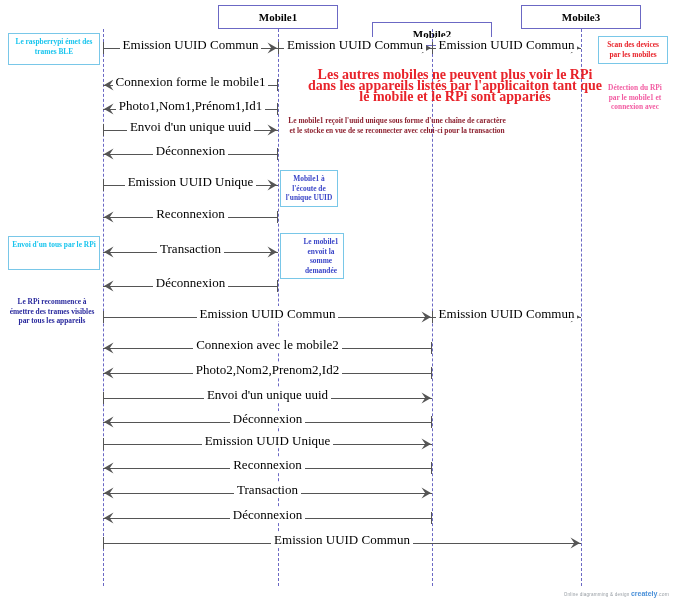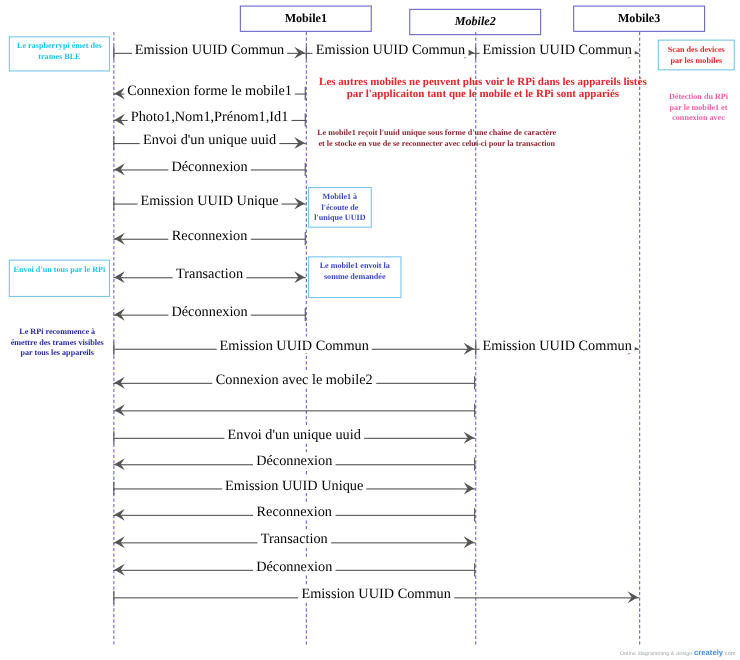--- a/index.html
+++ b/index.html
@@ -76,21 +76,21 @@
   }
   .note.boxed{border:1.2px solid #79c7e8;}
   .note.cyan{color:#19c5ee;}
   .note.red{color:#e8232a;}
   .note.pink{color:#f25ca2;}
   .note.blue{color:#3b46c8;}
   .note.darkblue{color:#2a2a9e;}
   .note.maroon{color:#8d2230;}
   .note.plain{border:none;background:transparent;}
 
-  .note.big{font-size:10px;line-height:11px;}
+  .note.big{font-size:14px;line-height:11px;margin-left:16px;}
 
   
   .watermark{
     position:absolute;
     right:4px;bottom:3px;
     font-size:4.6px;
     color:#9aa0a6;
     letter-spacing:.2px;
     white-space:nowrap;
     font-family:"Liberation Sans",sans-serif;
@@ -103,21 +103,21 @@
   }
   .watermark .tld{color:#9aa0a6;font-size:5px;}
 </style>
 </head>
 <body>
 
 <div id="canvas">
     <div class="lifeline" style="left: 103px; top: 29px; height: 557px;"></div>
     <div class="actor-box" style="left: 218px; top: 5px; width: 120px;"><span>Mobile1</span></div>
     <div class="lifeline" style="left: 278px; top: 29px; height: 557px;"></div>
-    <div class="actor-box" style="left: 372px; top: 8px; width: 120px; font-style: italic;"><span>Mobile2</span></div>
+    <div class="actor-box" style="left: 372px; top: 22px; width: 120px;"><span>Mobile2</span></div>
     <div class="lifeline" style="left: 432px; top: 29px; height: 557px;"></div>
     <div class="actor-box" style="left: 521px; top: 5px; width: 120px;"><span>Mobile3</span></div>
     <div class="lifeline" style="left: 581px; top: 29px; height: 557px;"></div>
     <div class="msg" style="left: 103px; width: 175px; top: 40px;">
       <div class="shaft"></div>
       <div class="head" style="left: 164px;">
         <svg width="11" height="12" viewBox="0 0 11 12">
           <path d="M0.5 0.5 L10 6 L0.5 11.5 L4.2 6 Z" fill="#555555"></path>
         </svg>
       </div>
@@ -259,20 +259,21 @@
       <div class="label"><span>Connexion avec le mobile2</span></div>
     </div>
     <div class="msg" style="left: 103px; width: 329px; top: 365px;">
       <div class="shaft"></div>
       <div class="head" style="left: 0px;">
         <svg width="11" height="12" viewBox="0 0 11 12">
           <path d="M10.5 0.5 L1 6 L10.5 11.5 L6.8 6 Z" fill="#555555"></path>
         </svg>
       </div>
       <div class="stub" style="left: 328px;"></div>
+      <div class="label"><span>Photo2,Nom2,Prenom2,Id2</span></div>
     </div>
     <div class="msg" style="left: 103px; width: 329px; top: 390px;">
       <div class="shaft"></div>
       <div class="head" style="left: 318px;">
         <svg width="11" height="12" viewBox="0 0 11 12">
           <path d="M0.5 0.5 L10 6 L0.5 11.5 L4.2 6 Z" fill="#555555"></path>
         </svg>
       </div>
       <div class="stub" style="left: 0px;"></div>
       <div class="label"><span>Envoi d'un unique uuid</span></div>
@@ -341,20 +342,20 @@
       <div class="stub" style="left: 0px;"></div>
       <div class="label"><span>Emission UUID Commun</span></div>
     </div>
     <div class="note cyan boxed" style="left: 8px; top: 33px; width: 92px; min-height: 32px;"><span>Le raspberrypi émet des trames BLE</span></div>
     <div class="note red boxed" style="left: 598px; top: 36px; width: 70px; min-height: 28px;"><span>Scan des devices par les mobiles</span></div>
     <div class="note red plain big" style="left: 284px; top: 66px; width: 310px; min-height: 24px; background: transparent;"><span>Les autres mobiles ne peuvent plus voir le RPi dans les appareils listés par l'applicaiton tant que le mobile et le RPi sont appariés</span></div>
     <div class="note pink plain" style="left: 600px; top: 80px; width: 70px; min-height: 36px;"><span>Détection du RPi par le mobile1 et connexion avec</span></div>
     <div class="note maroon plain" style="left: 283px; top: 113px; width: 228px; min-height: 34px;"><span>Le mobile1 reçoit l'uuid unique sous forme d'une chaîne de caractère et le stocke en vue de se reconnecter avec celui-ci pour la transaction</span></div>
     <div class="note blue boxed" style="left: 280px; top: 170px; width: 58px; min-height: 34px;"><span>Mobile1 à l'écoute de l'unique UUID</span></div>
     <div class="note cyan boxed" style="left: 8px; top: 236px; width: 92px; min-height: 34px;"><span>Envoi d'un tous par le RPi</span></div>
-    <div class="note blue boxed" style="left: 280px; top: 233px; width: 85px; min-height: 38px;"><span>Le mobile1 envoit la somme demandée</span></div>
+    <div class="note blue boxed" style="left: 280px; top: 233px; width: 64px; min-height: 38px; padding-left: 20px;"><span>Le mobile1 envoit la somme demandée</span></div>
     <div class="note darkblue plain" style="left: 4px; top: 294px; width: 96px; min-height: 36px;"><span>Le RPi recommence à émettre des trames visibles par tous les appareils</span></div>
   </div>
 
 <div class="watermark">
   <span>Online diagramming &amp; design</span>
   <span class="brand">creately</span><span class="tld">.com</span>
 </div>
 
 </body></html>

